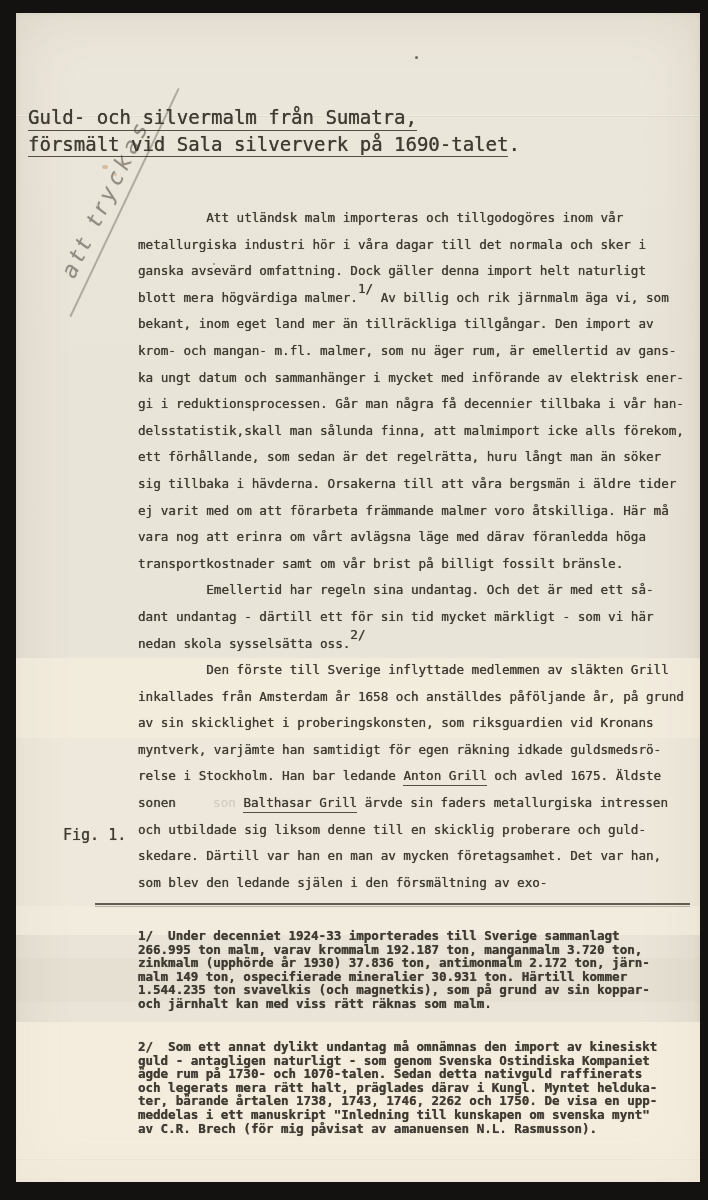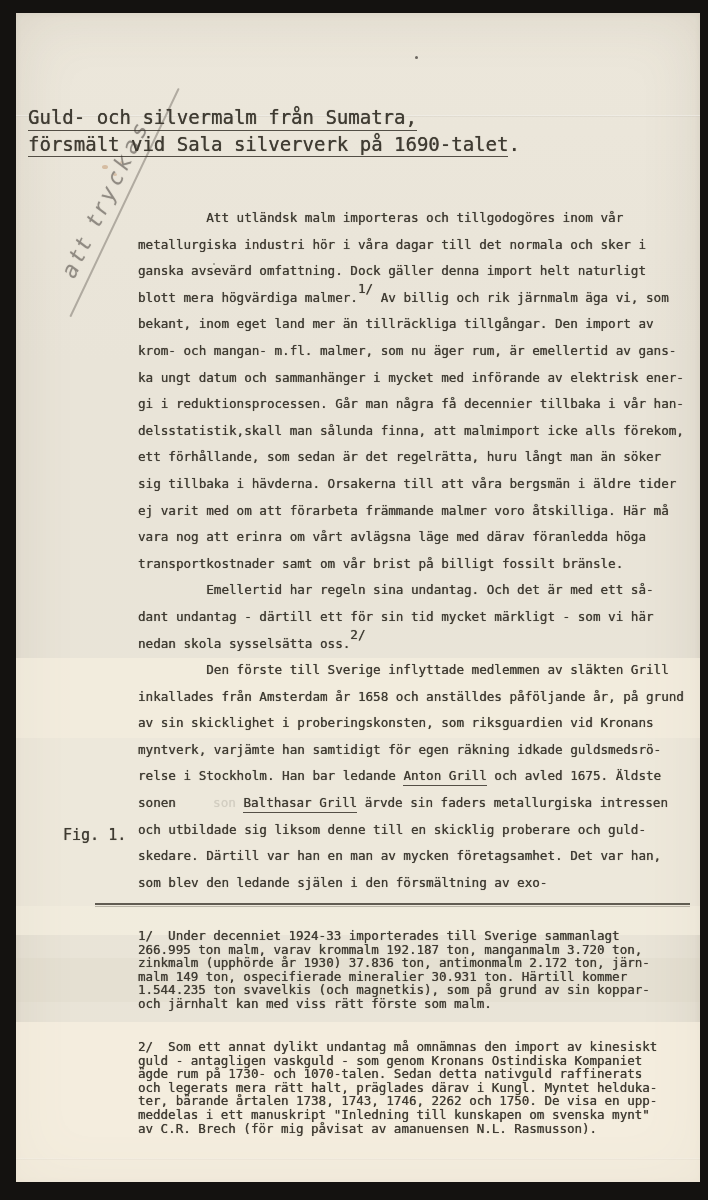--- a/index.html
+++ b/index.html
@@ -22,21 +22,21 @@
   .tline{white-space:pre;}
   .title{position:absolute;left:12px;top:91px;width:660px;text-align:left;
          font-size:19px;line-height:26.6px;}
   .u{border-bottom:1.3px solid rgba(56,52,43,.85);padding-bottom:1.5px;}
   .body-block{position:absolute;left:122px;top:192px;width:575px;font-size:12.6px;line-height:26.6px;}
   .sup{position:relative;top:-9px;}
   .erased{opacity:.15;filter:blur(.6px);margin-left:22px;}
   .figlabel{position:absolute;left:47px;top:815px;font-size:15px;line-height:15px;}
   .fnrule{position:absolute;left:79px;top:890px;width:595px;height:1px;
           border-top:2px solid rgba(58,54,44,.78);border-bottom:1px solid rgba(58,54,44,.3);}
-  .fn{position:absolute;left:122px;width:560px;font-size:12.5px;}
+  .fn{position:absolute;left:122px;width:560px;font-size:12.5px;font-weight:bold;}
   .fn .tline{line-height:13.6px;}
   .fn1{top:916px;}
   .fn2{top:1027px;}
   .handwriting{position:absolute;left:40px;top:258px;transform:rotate(-64deg);transform-origin:0 0;
                font-family:"DejaVu Sans","Liberation Sans",sans-serif;font-style:italic;
                font-size:22px;letter-spacing:5px;color:rgba(122,117,109,.7);white-space:pre;
                text-shadow:0 0 1px rgba(122,117,109,.4);}
   .pencil-line{position:absolute;left:54px;top:303px;width:253px;height:1.5px;
                background:rgba(112,107,99,.48);transform:rotate(-64.6deg);transform-origin:0 50%;
                border-radius:1px;}
@@ -109,26 +109,26 @@
     <div class="figlabel typed">Fig. 1.</div>
 
     <div class="fnrule"></div>
 
     <div class="fn fn1 typed">
         <div class="tline">1/  Under decenniet 1924-33 importerades till Sverige sammanlagt</div>
         <div class="tline">266.995 ton malm, varav krommalm 192.187 ton, manganmalm 3.720 ton,</div>
         <div class="tline">zinkmalm (upphörde år 1930) 37.836 ton, antimonmalm 2.172 ton, järn-</div>
         <div class="tline">malm 149 ton, ospecifierade mineralier 30.931 ton. Härtill kommer</div>
         <div class="tline">1.544.235 ton svavelkis (och magnetkis), som på grund av sin koppar-</div>
-        <div class="tline">och järnhalt kan med viss rätt förste som malm.</div>
+        <div class="tline">och järnhalt kan med viss rätt räknas som malm.</div>
       </div>
 
     <div class="fn fn2 typed">
         <div class="tline">2/  Som ett annat dylikt undantag må omnämnas den import av kinesiskt</div>
-        <div class="tline">guld - antagligen vaskguld - som genom Kronans Ostindiska Kompaniet</div>
+        <div class="tline">guld - antagligen naturligt - som genom Svenska Ostindiska Kompaniet</div>
         <div class="tline">ägde rum på 1730- och 1070-talen. Sedan detta nativguld raffinerats</div>
         <div class="tline">och legerats mera rätt halt, präglades därav i Kungl. Myntet helduka-</div>
         <div class="tline">ter, bärande årtalen 1738, 1743, 1746, 2262 och 1750. De visa en upp-</div>
         <div class="tline">meddelas i ett manuskript "Inledning till kunskapen om svenska mynt"</div>
         <div class="tline">av C.R. Brech (för mig påvisat av amanuensen N.L. Rasmusson).</div>
       </div>
 
   </div>
 </div>
 

